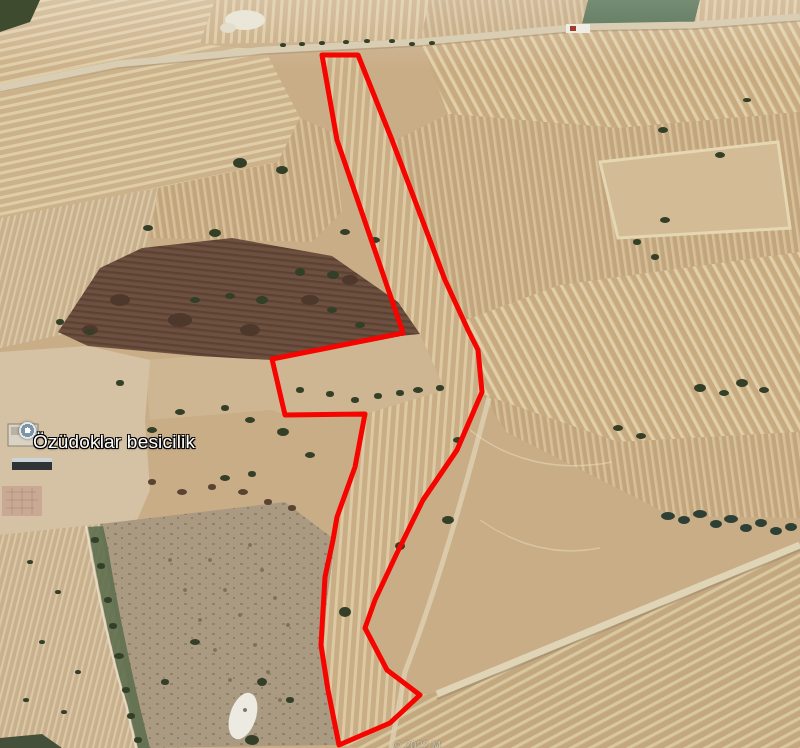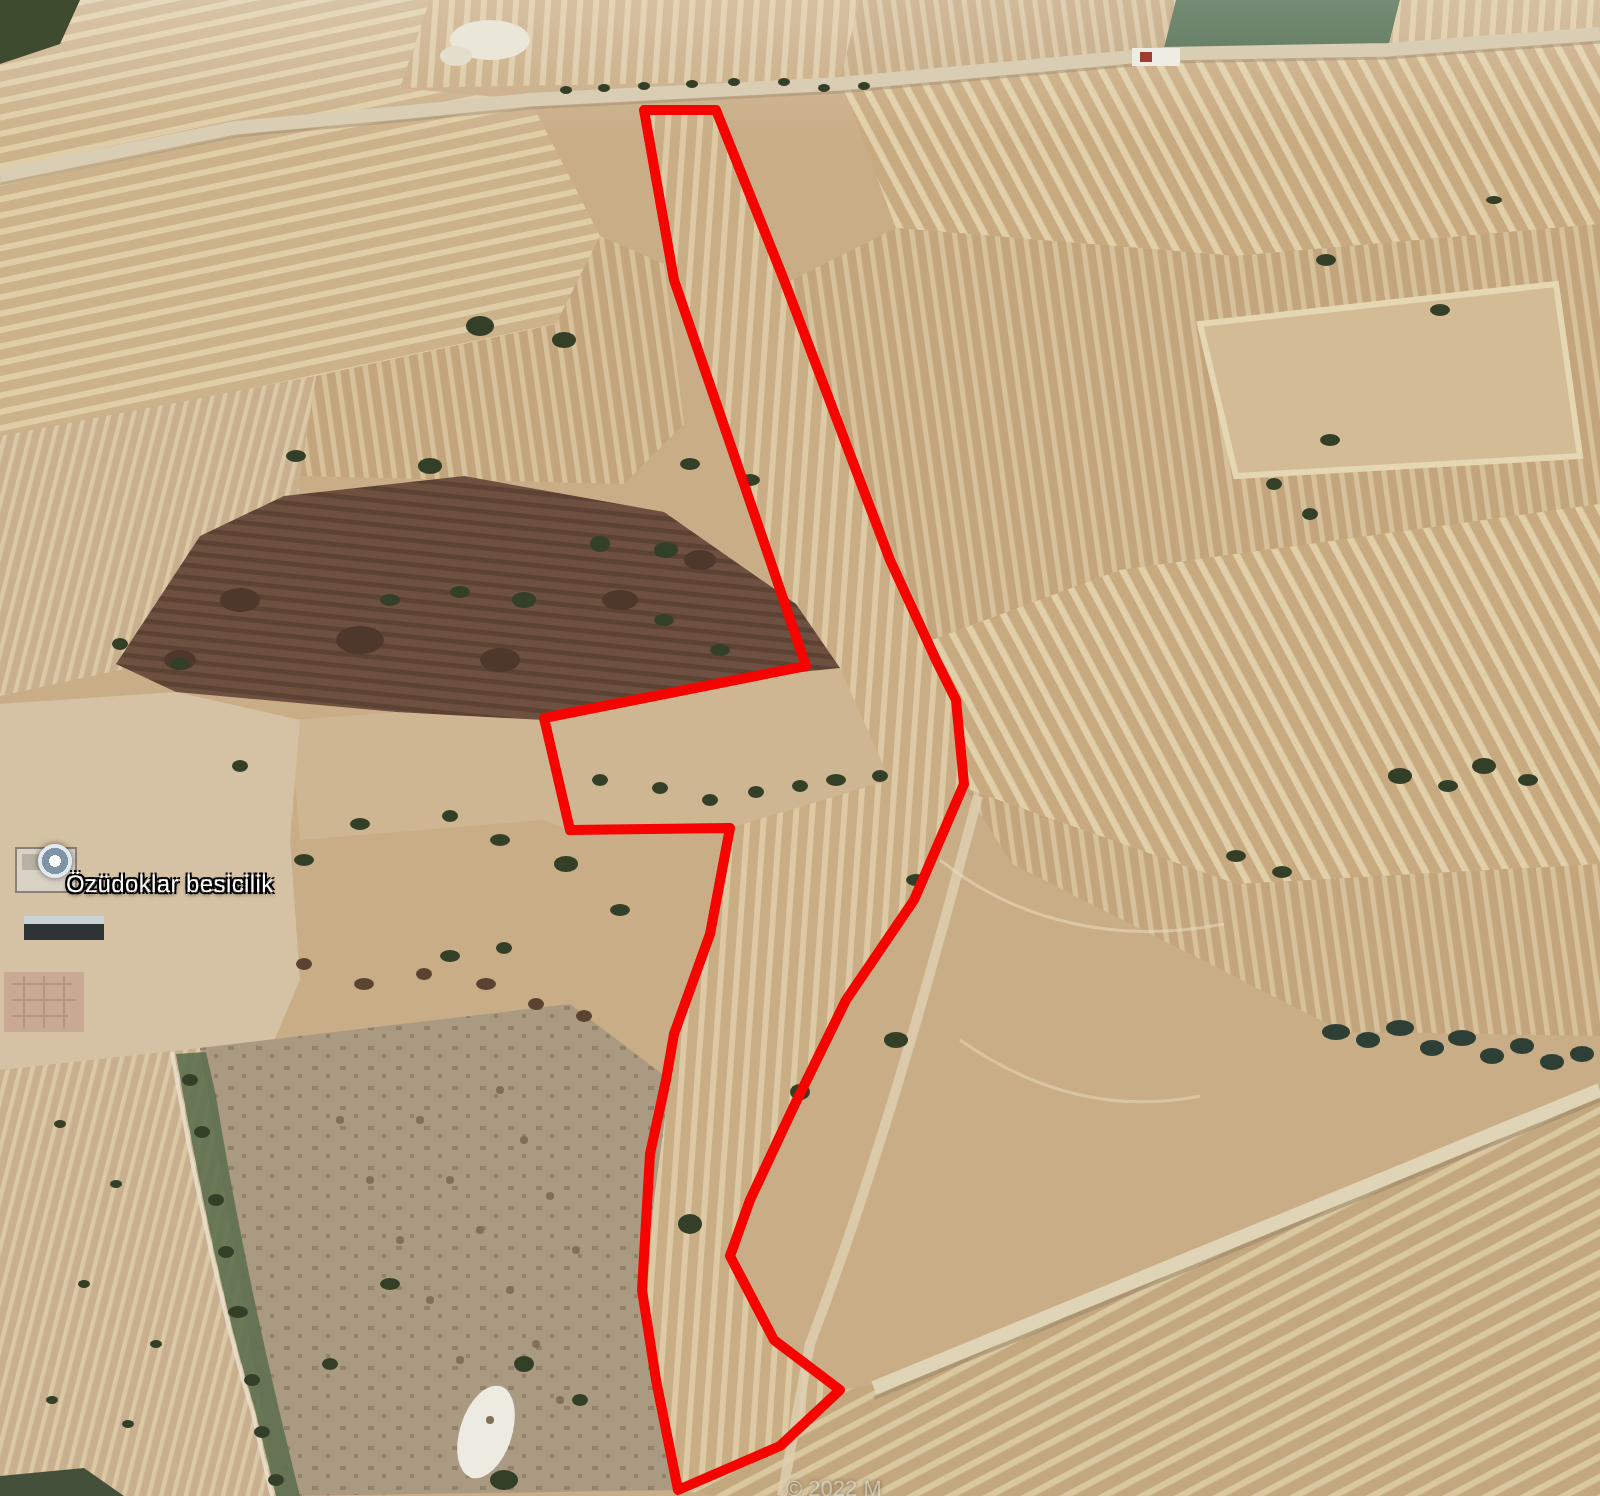--- a/index.html
+++ b/index.html
@@ -4,21 +4,21 @@
 <style>
   html,body{margin:0;padding:0;background:#c9ad87;font-family:"Liberation Sans",sans-serif;}
   .stage{position:relative;width:800px;height:748px;overflow:hidden;background:#c9ad87;}
   .stage svg{position:absolute;left:0;top:0;display:block;}
   .poi-icon{
     position:absolute;left:19px;top:422px;width:17px;height:17px;border-radius:50%;
     background:radial-gradient(circle,#ffffff 0 3px,#7e95a8 3px 6.5px,#e3eaef 6.5px 8.5px);
     box-shadow:0 0 3px rgba(0,0,0,.55);
   }
   .poi-text{
-    position:absolute;left:33px;top:435px;color:#ffffff;font-size:12px;line-height:14px;
+    position:absolute;left:33px;top:435px;color:#ffffff;font-size:19px;line-height:14px;
     letter-spacing:.2px;white-space:nowrap;
     text-shadow:-1px -1px 0 #000,1px -1px 0 #000,-1px 1px 0 #000,1px 1px 0 #000,0 1px 2px #000;
   }
   .attribution{
     position:absolute;left:393px;top:739px;font-size:11px;color:rgba(240,238,228,.55);
     text-shadow:0 0 2px rgba(70,62,45,.7);white-space:nowrap;
   }
 </style>
 </head>
 <body>

